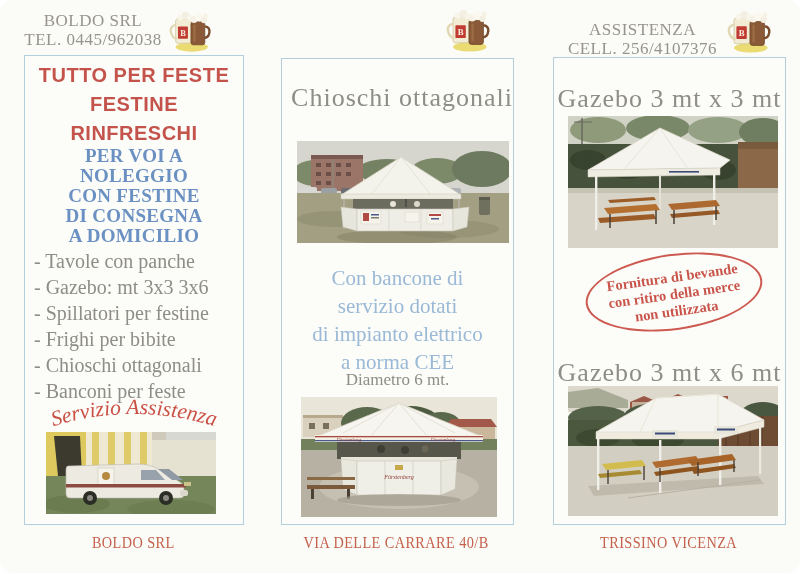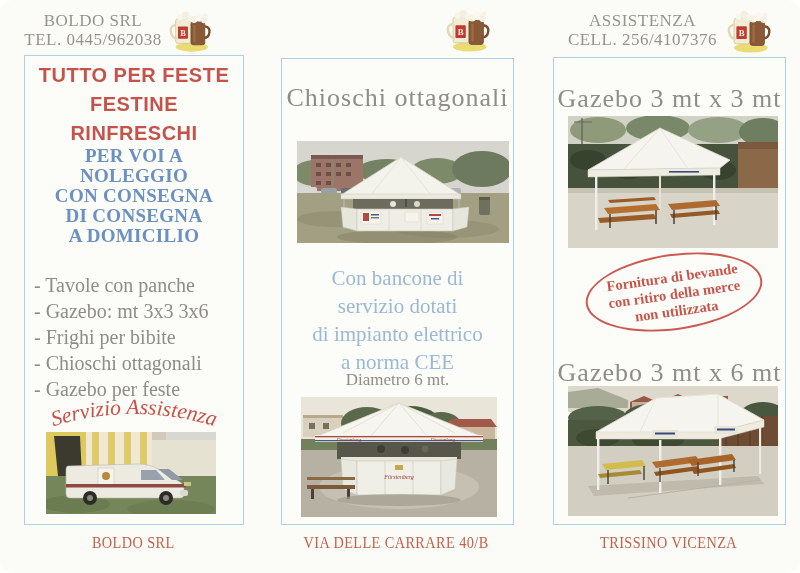--- a/index.html
+++ b/index.html
@@ -55,47 +55,48 @@
     <div>TEL. 0445/962038</div>
   </div>
   <svg class="abs" style="left:168px;top:9px;" width="46" height="44" viewBox="0 0 60 56">
       <use href="#beerlogo"></use>
     </svg>
 
   <svg class="abs" style="left:445px;top:7px;" width="48" height="46" viewBox="0 0 60 56">
       <use href="#beerlogo"></use>
     </svg>
 
-  <div class="abs hdr-text" style="left:560px;top:11px;width:165px;">
+  <div class="abs hdr-text" style="left:560px;top:20px;width:165px;">
     <div>ASSISTENZA</div>
     <div>CELL. 256/4107376</div>
   </div>
   <svg class="abs" style="left:726px;top:8px;" width="48" height="46" viewBox="0 0 60 56">
       <use href="#beerlogo"></use>
     </svg>
 
   <div class="panel" style="left:24px;top:55px;width:218px;height:468px;">
     <div class="abs red-title" style="left:0;top:34px;width:218px;">FESTINE</div>
     <div class="abs red-title" style="left:0;top:5px;width:218px;">TUTTO PER FESTE</div>
     <div class="abs red-title" style="left:0;top:63px;width:218px;">RINFRESCHI</div>
 
     <div class="abs blue-sub" style="left:0;top:90px;width:218px;">
       <div>PER VOI A</div>
       <div>NOLEGGIO</div>
-      <div>CON CONSEGNA</div>
+      <div>CON FESTINE</div>
       <div>DI CONSEGNA</div>
       <div>A DOMICILIO</div>
     </div>
 
-    <div class="abs gray-list" style="left:9px;top:192px;width:209px;margin-top:24px;">
+    <div class="abs gray-list" style="left:9px;top:192px;width:209px;">
       <div>- Tavole con panche</div>
       <div>- Gazebo: mt 3x3 3x6</div>
+      <div>- Spillatori per festine</div>
       <div>- Frighi per bibite</div>
       <div>- Chioschi ottagonali</div>
-      <div>- Gazebo per feste</div>
+      <div>- Banconi per feste</div>
     </div>
 
     <svg class="abs" style="left:3px;top:334px;" width="212" height="48" viewBox="0 0 212 48">
       <path id="arcpath" d="M8,42 Q106,6 204,42" fill="none"></path>
       <text font-size="21.5" font-style="italic" fill="#ca4f44">
         <textPath href="#arcpath" startOffset="50%" text-anchor="middle">Servizio Assistenza</textPath>
       </text>
     </svg>
 
     <svg class="photo" style="left:21px;top:376px;" width="170" height="82" viewBox="0 0 170 82">
@@ -121,21 +122,21 @@
       <circle cx="44" cy="66" r="7" fill="#2c2c26"></circle>
         <circle cx="44" cy="66" r="3" fill="#8a8a82"></circle>
       <circle cx="120" cy="66" r="7" fill="#2c2c26"></circle>
         <circle cx="120" cy="66" r="3" fill="#8a8a82"></circle>
       <rect x="138" y="50" width="7" height="4" fill="#c9c389"></rect>
       <rect x="134" y="58" width="8" height="6" rx="2" fill="#dcd8ce"></rect>
     </svg>
   </div>
 
   <div class="panel" style="left:281px;top:58px;width:231px;height:465px;">
-    <div class="abs mid-heading" style="left:0;top:24px;width:231px;">Chioschi ottagonali</div>
+    <div class="abs mid-heading" style="left:0;top:24px;width:231px;text-align:right;">Chioschi ottagonali</div>
 
     <svg class="photo" style="left:15px;top:82px;" width="212" height="102" viewBox="0 0 212 102">
       <rect x="0" y="0" width="212" height="102" fill="#d6d6ce"></rect>
       <ellipse cx="18" cy="32" rx="22" ry="13" fill="#7d8a6a"></ellipse>
       <ellipse cx="90" cy="30" rx="30" ry="12" fill="#748162"></ellipse>
       <ellipse cx="140" cy="30" rx="26" ry="13" fill="#7d8a6a"></ellipse>
       <ellipse cx="185" cy="28" rx="30" ry="18" fill="#6d7a60"></ellipse>
       <rect x="14" y="14" width="52" height="36" fill="#9b7668"></rect>
       <rect x="14" y="14" width="52" height="4" fill="#7a5a50"></rect>
       <rect x="19" y="22" width="5" height="4" fill="#6c5047"></rect>

